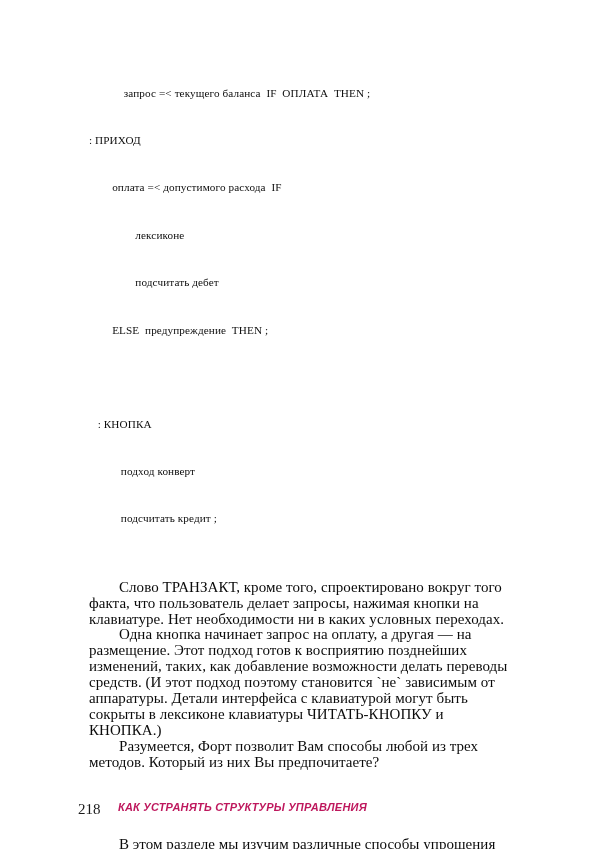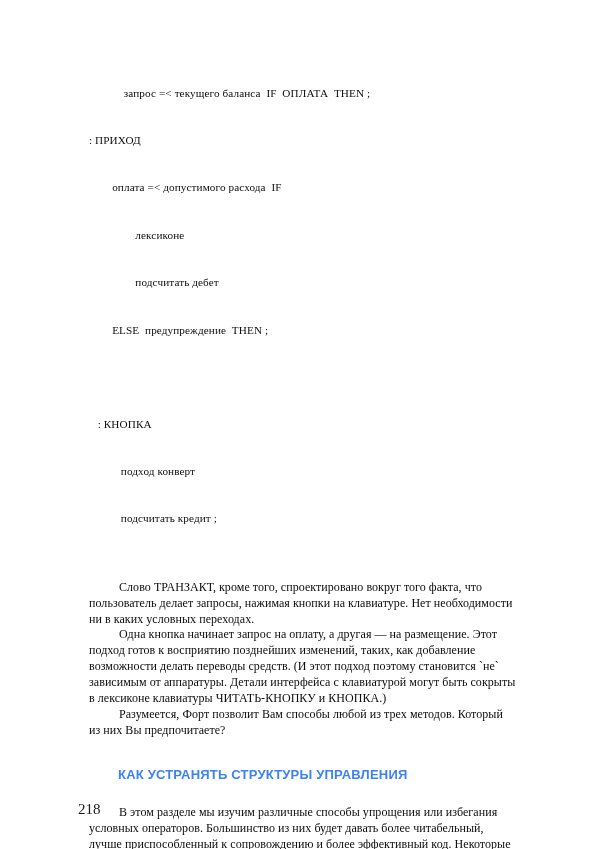--- a/index.html
+++ b/index.html
@@ -43,43 +43,44 @@
   .listing .ln {
     display: block;
     white-space: pre;
   }
   .gap-md { height: 15px; }
   .gap-lg { height: 21px; }
   .gap-xl { height: 27px; }
 
   
   .para {
-    font-size: 12px;
+    font-size: 15px;
     line-height: 15.9px;
     text-align: left;
     color: #0b0b0b;
     margin: 0;
     letter-spacing: 0.05px;
   }
   .para.indent {
     text-indent: 30px;
   }
   .para + .para {
     margin-top: 0;
   }
 
   
   .h-section {
     font-family: "Liberation Sans", "DejaVu Sans", sans-serif;
     font-weight: bold;
-    font-size: 13px;
+    font-style: italic;
+    font-size: 11px;
     line-height: 18px;
     margin: 0;
     padding-left: 29px;
-    color: #3b82f6;
+    color: #be185d;
     letter-spacing: 0.2px;
   }
 
   
   .folio {
     position: absolute;
     left: 78px;
     top: 802px;
     font-size: 15px;
     line-height: 14px;

